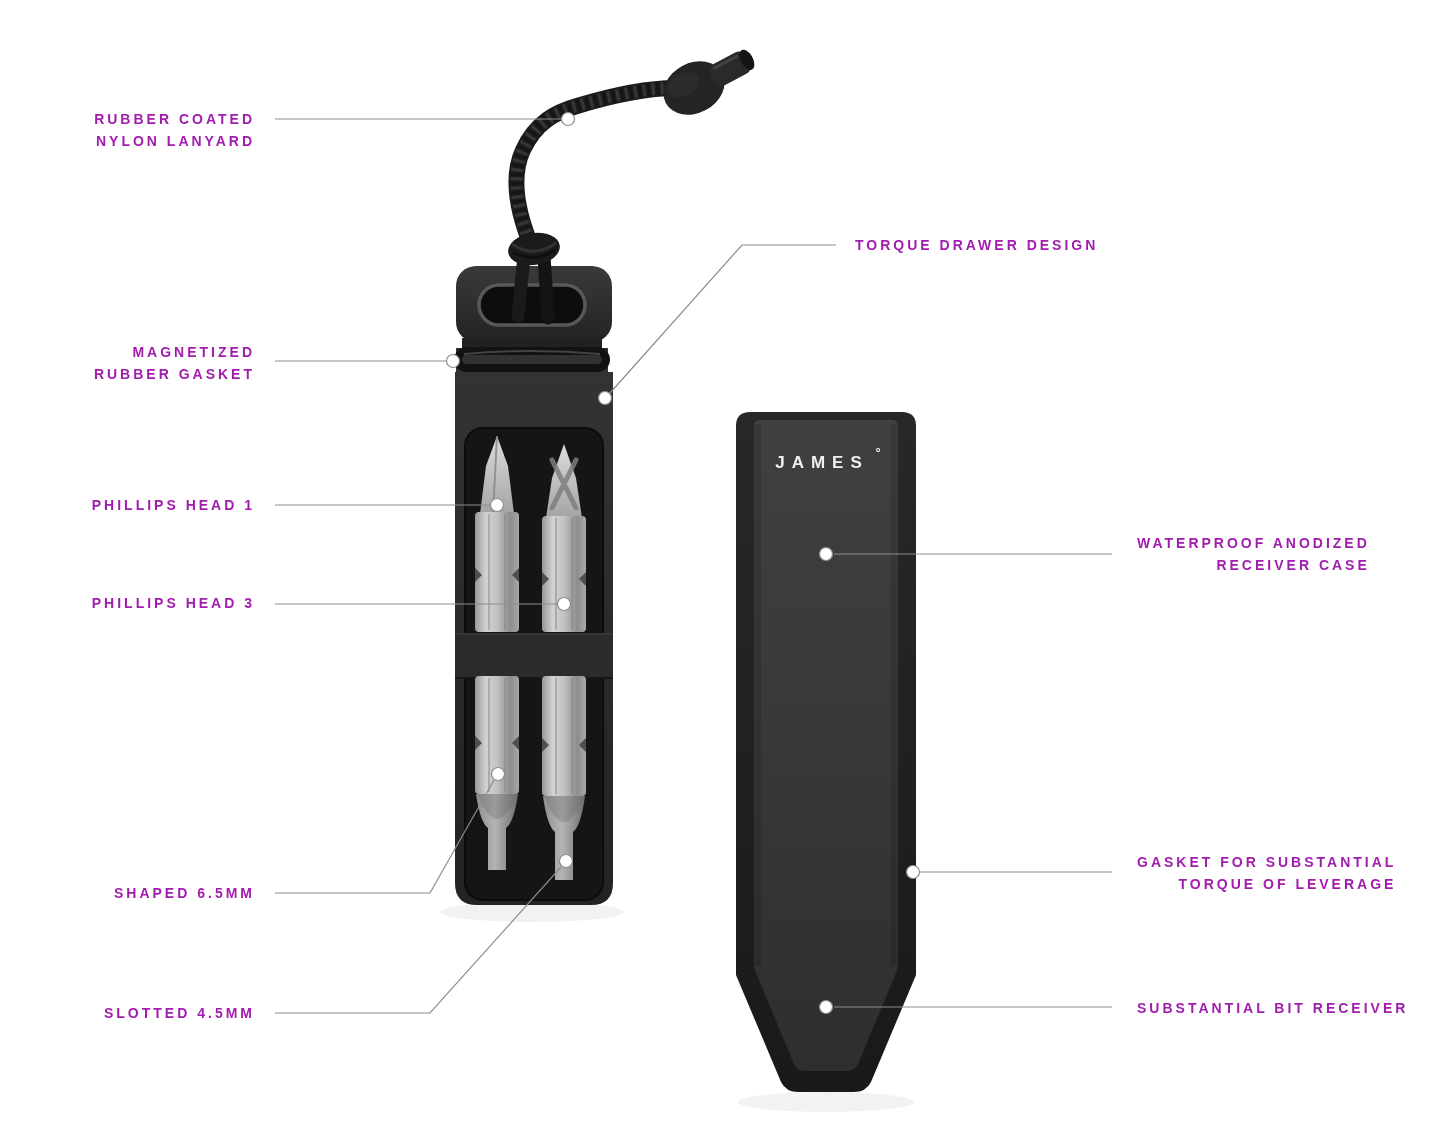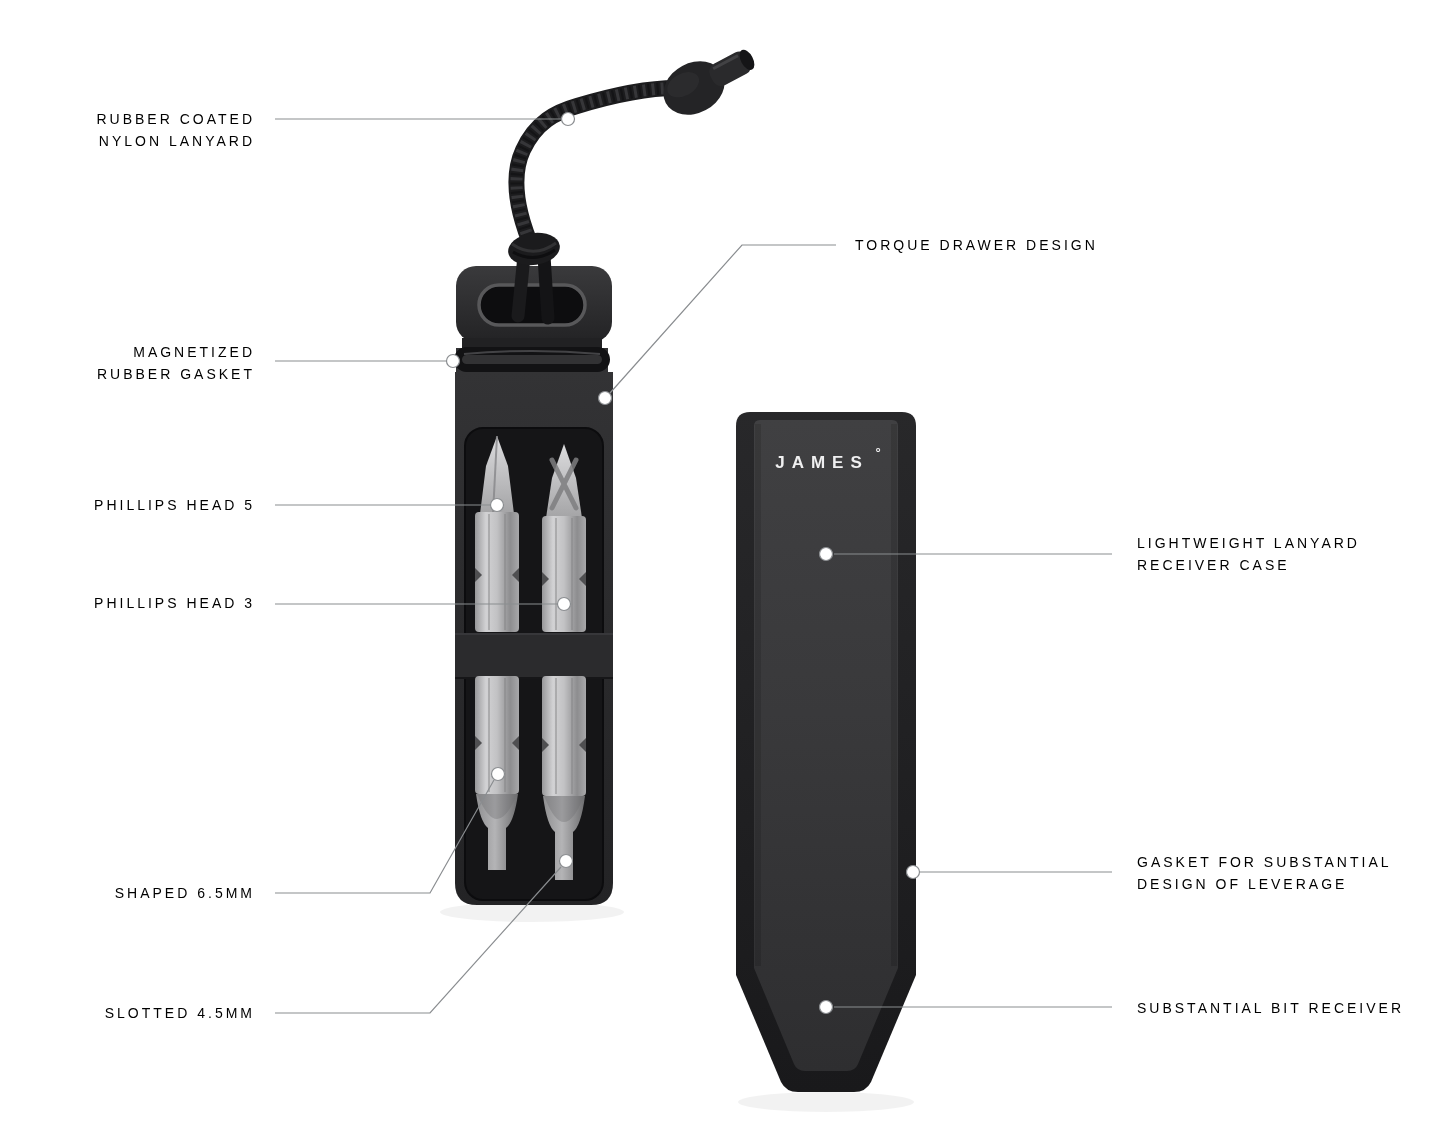--- a/index.html
+++ b/index.html
@@ -1,22 +1,22 @@
 <!DOCTYPE html>
 <html><head>
 <meta charset="utf-8">
 <style>
   html,body{margin:0;padding:0;background:#fff;}
   .stage{position:relative;width:1448px;height:1146px;background:#ffffff;overflow:hidden;
          font-family:"Liberation Sans",sans-serif;}
   .scene{position:absolute;left:0;top:0;width:1448px;height:1146px;}
-  .callout{position:absolute;font-size:14px;line-height:22px;font-weight:400;
-           letter-spacing:3px;color:#000000;white-space:nowrap;}
+  .callout{position:absolute;font-size:14px;line-height:22px;font-weight:700;
+           letter-spacing:3px;color:#a21caf;white-space:nowrap;}
   .callout span{display:block;}
-  .callout.right-col{text-align:left;}
+  .callout.right-col{text-align:right;}
   .callout.left-col{text-align:right;}
 </style>
 </head>
 <body>
 
 <div class="stage">
 
   <svg class="scene" viewBox="0 0 1448 1146">
     <defs>
       <linearGradient id="capGrad" x1="0" y1="0" x2="0" y2="1">
@@ -178,40 +178,40 @@
 
   <div class="callout left-col" style="right:1193px;top:108px">
     <span>RUBBER COATED</span>
     <span>NYLON LANYARD</span>
   </div>
   <div class="callout left-col" style="right:1193px;top:341px">
     <span>MAGNETIZED</span>
     <span>RUBBER GASKET</span>
   </div>
   <div class="callout left-col" style="right:1193px;top:494px">
-    <span>PHILLIPS HEAD 5</span>
+    <span>PHILLIPS HEAD 1</span>
   </div>
   <div class="callout left-col" style="right:1193px;top:592px">
     <span>PHILLIPS HEAD 3</span>
   </div>
   <div class="callout left-col" style="right:1193px;top:882px">
     <span>SHAPED 6.5MM</span>
   </div>
   <div class="callout left-col" style="right:1193px;top:1002px">
     <span>SLOTTED 4.5MM</span>
   </div>
 
   <div class="callout right-col" style="left:855px;top:234px">
     <span>TORQUE DRAWER DESIGN</span>
   </div>
   <div class="callout right-col" style="left:1137px;top:532px">
-    <span>LIGHTWEIGHT LANYARD</span>
+    <span>WATERPROOF ANODIZED</span>
     <span>RECEIVER CASE</span>
   </div>
   <div class="callout right-col" style="left:1137px;top:851px">
     <span>GASKET FOR SUBSTANTIAL</span>
-    <span>DESIGN OF LEVERAGE</span>
+    <span>TORQUE OF LEVERAGE</span>
   </div>
   <div class="callout right-col" style="left:1137px;top:997px">
     <span>SUBSTANTIAL BIT RECEIVER</span>
   </div>
 
 </div>
 
 </body></html>

